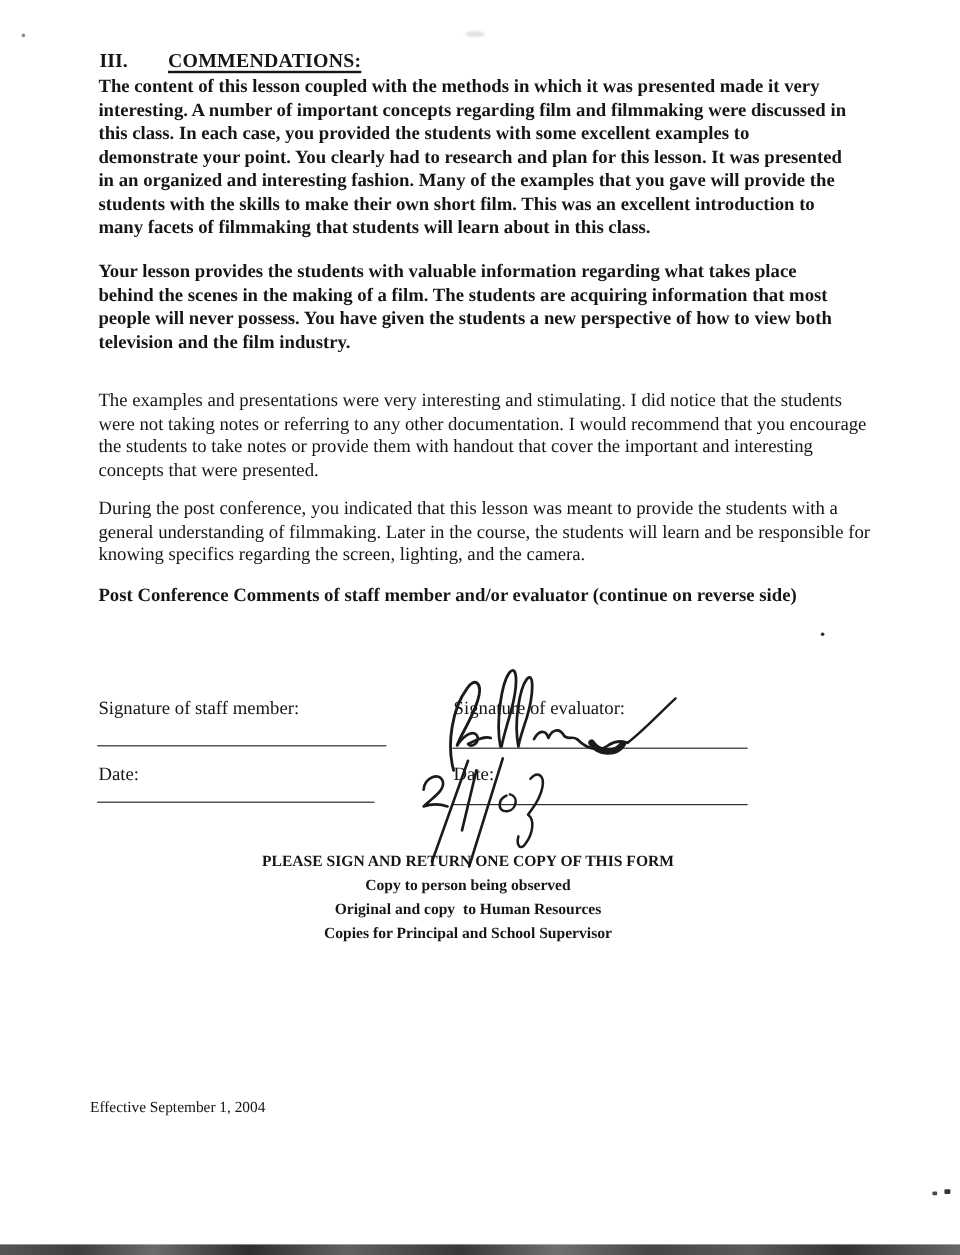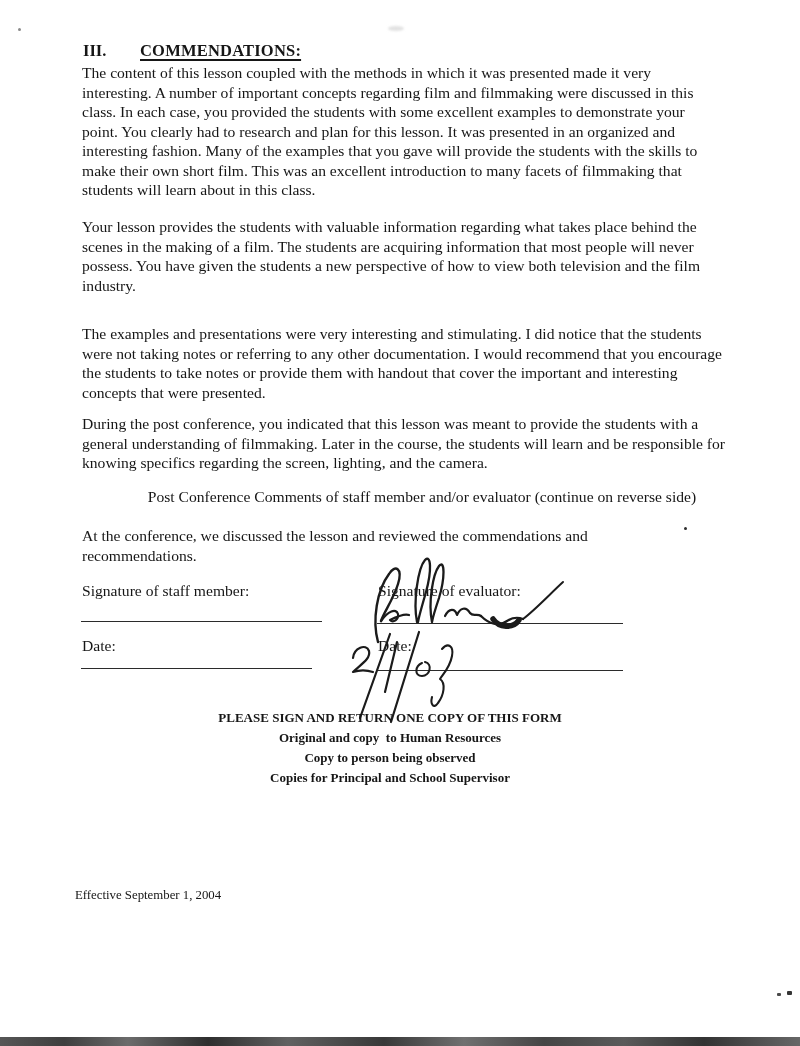--- a/index.html
+++ b/index.html
@@ -19,21 +19,21 @@
     text-decoration-thickness:2px;
     text-underline-offset:3px;
     letter-spacing:.2px;
   }
   .para {
     position:absolute;
     font-size:15.6px;
     line-height:19.5px;
     white-space:normal;
   }
-  .bold { font-weight:normal; }
+  .bold { font-weight:bold; }
   .label { position:absolute; font-size:15.6px; white-space:nowrap; }
   .sig-line { position:absolute; height:0; border-bottom:1.7px solid #2b2b2b; }
   .center-block {
     position:absolute;
     left:0; width:780px;
     text-align:center;
     font-weight:bold;
     font-size:13px;
     line-height:20px;
   }
@@ -61,23 +61,22 @@
 
   <div class="para bold" style="top:63px; left:82px; width:628px;">The content of this lesson coupled with the methods in which it was presented made it very interesting. A number of important concepts regarding film and filmmaking were discussed in this class. In each case, you provided the students with some excellent examples to demonstrate your point. You clearly had to research and plan for this lesson. It was presented in an organized and interesting fashion. Many of the examples that you gave will provide the students with the skills to make their own short film. This was an excellent introduction to many facets of filmmaking that students will learn about in this class.</div>
 
   <div class="para bold" style="top:217px; left:82px; width:628px;">Your lesson provides the students with valuable information regarding what takes place behind the scenes in the making of a film. The students are acquiring information that most people will never possess. You have given the students a new perspective of how to view both television and the film industry.</div>
 
 
   <div class="para" style="top:414px; left:82px; width:650px;">During the post conference, you indicated that this lesson was meant to provide the students with a general understanding of filmmaking. Later in the course, the students will learn and be responsible for knowing specifics regarding the screen, lighting, and the camera.</div>
 
   <div class="para" style="top:324px; left:82px; width:650px;">The examples and presentations were very interesting and stimulating. I did notice that the students were not taking notes or referring to any other documentation. I would recommend that you encourage the students to take notes or provide them with handout that cover the important and interesting concepts that were presented.</div>
 
-  <div class="para bold" style="top:487px; left:82px; width:680px;text-align:center;">Post Conference Comments of staff member and/or evaluator (continue on reverse side)</div>
+  <div class="para bold" style="top:487px; left:82px; width:680px;">Post Conference Comments of staff member and/or evaluator (continue on reverse side)</div>
 
-  <div class="para" style="top:526px; left:82px; width:560px;">At the conference, we discussed the lesson and reviewed the commendations and recommendations.</div>
 
   <div class="label" style="top:582px; left:82px;text-align:right;">Signature of staff member:</div>
   <div class="label" style="top:582px; left:378px;">Signature of evaluator:</div>
 
   <div class="sig-line" style="top:621px; left:81px; width:241px;"></div>
   <div class="sig-line" style="top:623px; left:377px; width:246px;"></div>
 
   <div class="label" style="top:637px; left:82px;">Date:</div>
   <div class="label" style="top:637px; left:378px;">Date:</div>
 
@@ -99,26 +98,26 @@
     <path d="M9,30 C10,20 22,15 25,23 C27,31 16,37 9,44 C15,42 23,42 29,44" stroke-width="2.2"></path>
     <path d="M46,6 L16,90" stroke-width="2.2"></path>
     <path d="M53,14 L41,64" stroke-width="2.2"></path>
     <path d="M75,4 L47,94" stroke-width="2.2"></path>
     <path d="M78,35 C71,38 70,48 78,48 C86,48 89,36 81,34" stroke-width="2.1"></path>
     <path d="M98,21 C104,14 110,18 108,28 C106,39 100,45 96,51 C102,55 100,67 94,75 C90,81 86,77 88,69" stroke-width="2.1"></path>
   </svg>
 
   <div class="center-block" style="top:708px;">
     <div class="center-line">PLEASE SIGN AND RETURN ONE COPY OF THIS FORM</div>
+    <div class="center-line">Copy to person being observed</div>
     <div class="center-line">Original and copy  to Human Resources</div>
-    <div class="center-line">Copy to person being observed</div>
     <div class="center-line">Copies for Principal and School Supervisor</div>
   </div>
 
-  <div class="footer-note" style="top:888px; left:75px;">Effective September 1, 2004</div>
+  <div class="footer-note" style="top:916px; left:75px;">Effective September 1, 2004</div>
 
   <div class="smudge" style="top:26px; left:388px; width:16px; height:5px;"></div>
   <div class="speck" style="top:28px; left:18px; width:3px; height:3px; background:#8a8a8a;"></div>
   <div class="speck" style="top:527px; left:684px; width:3px; height:3px; background:#2d2d2d;"></div>
   <div class="speck" style="top:993px; left:777px; width:4px; height:3px; background:#4a4a4a; border-radius:1px;"></div>
   <div class="speck" style="top:991px; left:787px; width:5px; height:4px; background:#353535; border-radius:1px;"></div>
 
   <div class="scan-bar"></div>
 
 </div>

